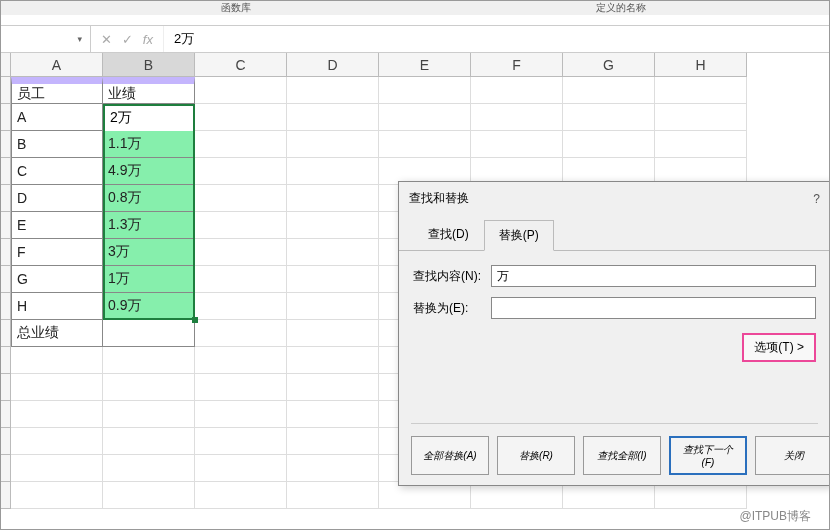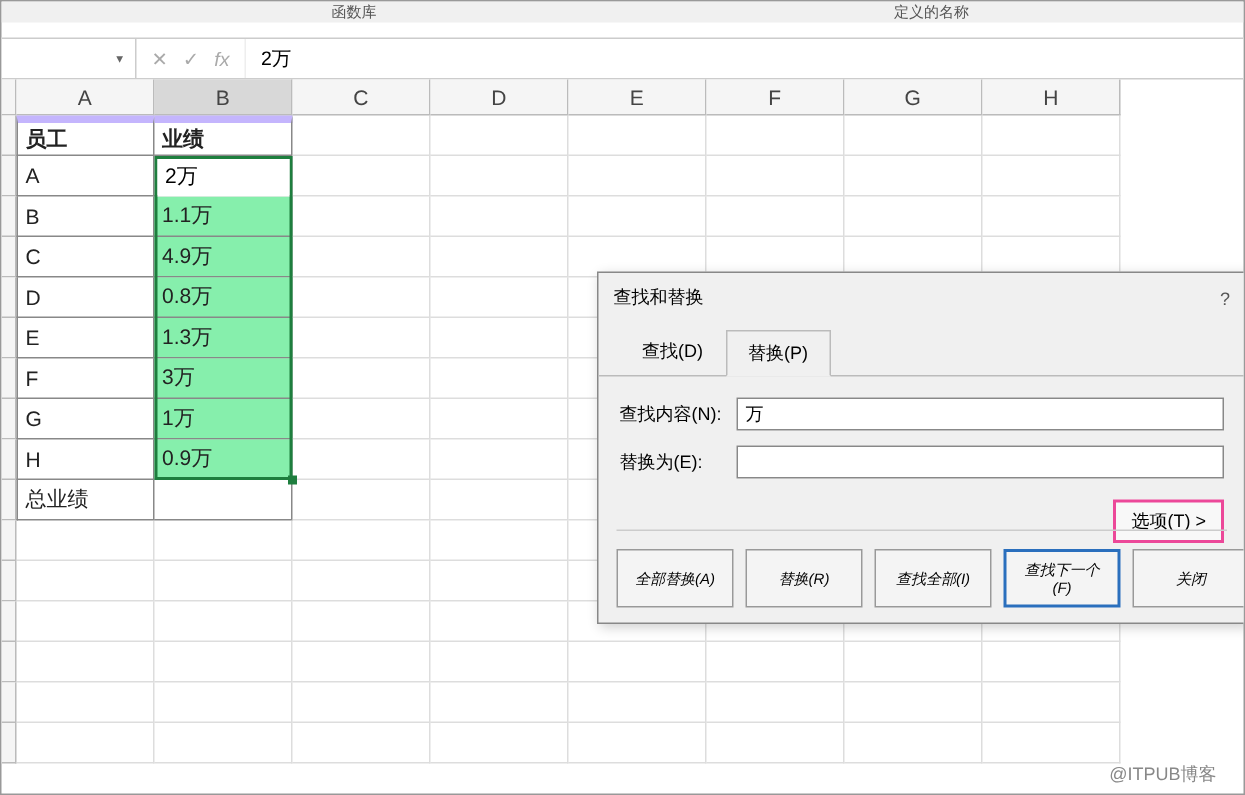--- a/index.html
+++ b/index.html
@@ -113,21 +113,21 @@
       padding: 3px 5px;
       font-size: 14px;
       color: #222;
       display: flex;
       align-items: center;
     }
     .cell.bordered {
       border-bottom: 1px solid #888;
       border-right: 1px solid #888;
     }
-    .cell.bordered-top { border-top: 5px solid #c4b5fd; font-weight: bold; }
+    .cell.bordered-top { border-top: 7px solid #c4b5fd; }
     .cell.bordered-left { border-left: 1px solid #888; }
     .cell.sel-fill { background: #86efac; }
     .selection-outline {
       position: absolute;
       border: 2px solid #1e7e3e;
       pointer-events: none;
     }
     .active-cell-outline {
       position: absolute;
       background: #fff;
@@ -138,21 +138,21 @@
       width: 6px; height: 6px;
       background: #1e7e3e;
       pointer-events: none;
     }
     
     .dialog {
       position: absolute;
       left: 397px;
       top: 180px;
       width: 433px;
-      height: 235px;
+      height: 305px;
       background: #f0f0f0;
       border: 1px solid #888;
       box-shadow: 2px 2px 8px rgba(0,0,0,0.2);
       font-size: 12px;
     }
     .dialog-title {
       padding: 8px 10px;
       display: flex;
       align-items: center;
     }

